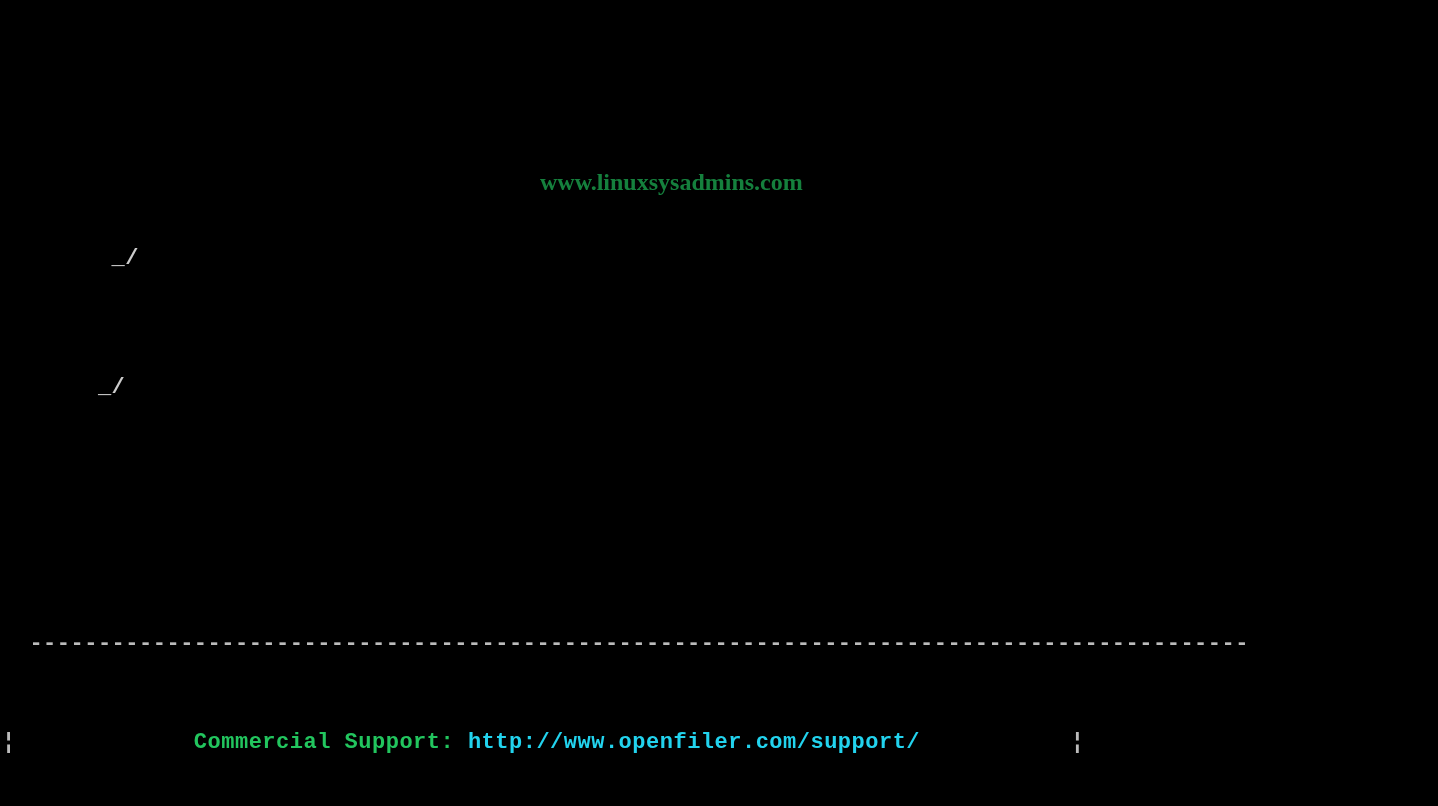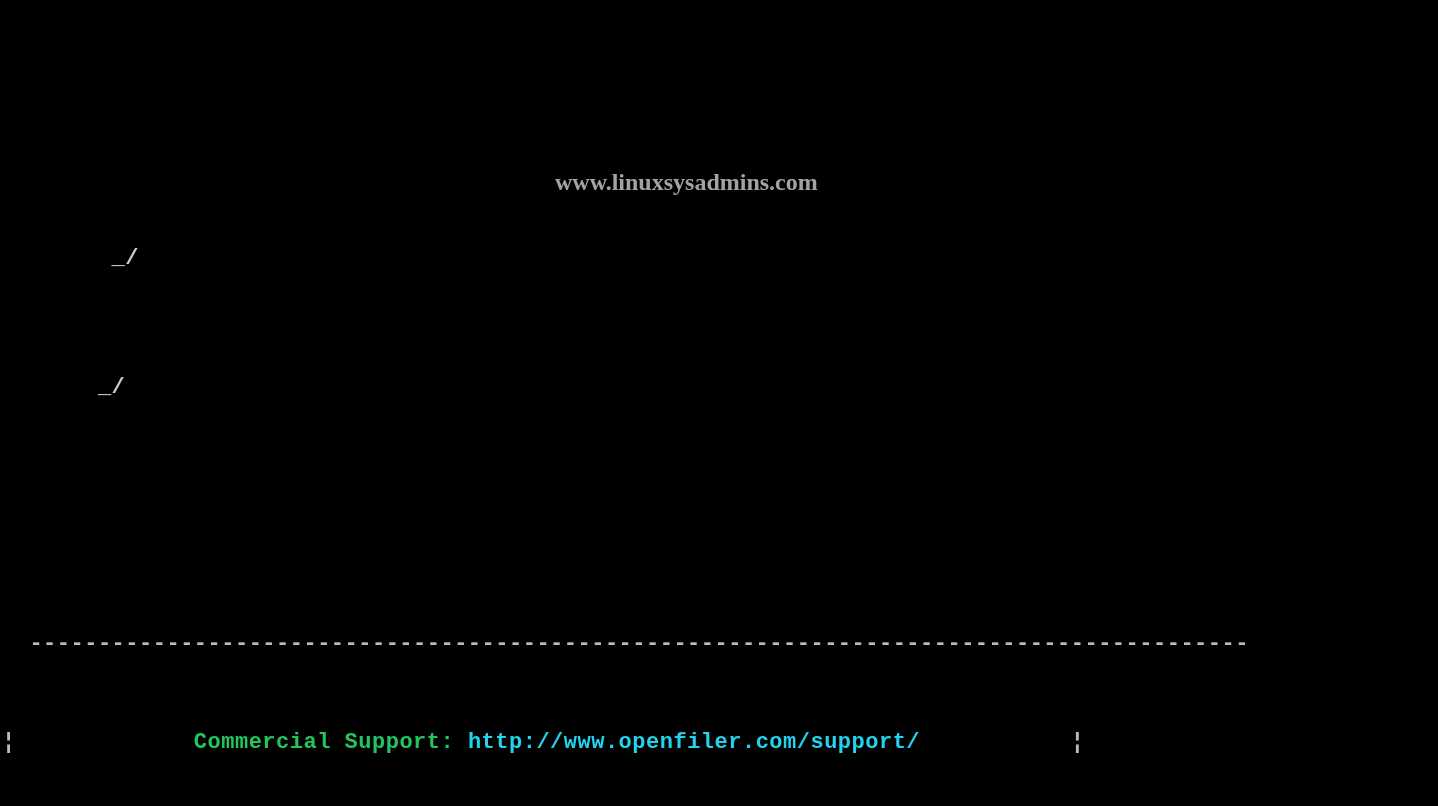--- a/index.html
+++ b/index.html
@@ -17,27 +17,27 @@
     white-space: pre;
   }
   .terminal {
     padding: 10px 0 0 2px;
   }
   .ascii-line {
     color: #ccc;
     font-weight: bold;
   }
   .watermark {
-    color: #a3a3a3;
+    color: #15803d;
     font-weight: bold;
     font-family: "Comic Sans MS", "Segoe Script", cursive;
     font-size: 24px;
     position: absolute;
     top: 164px;
-    left: 555px;
+    left: 540px;
     letter-spacing: 0;
   }
   .dashed {
     color: #bbb;
     font-weight: bold;
   }
   .row {
     font-weight: bold;
   }
   .green { color: #22c55e; }

